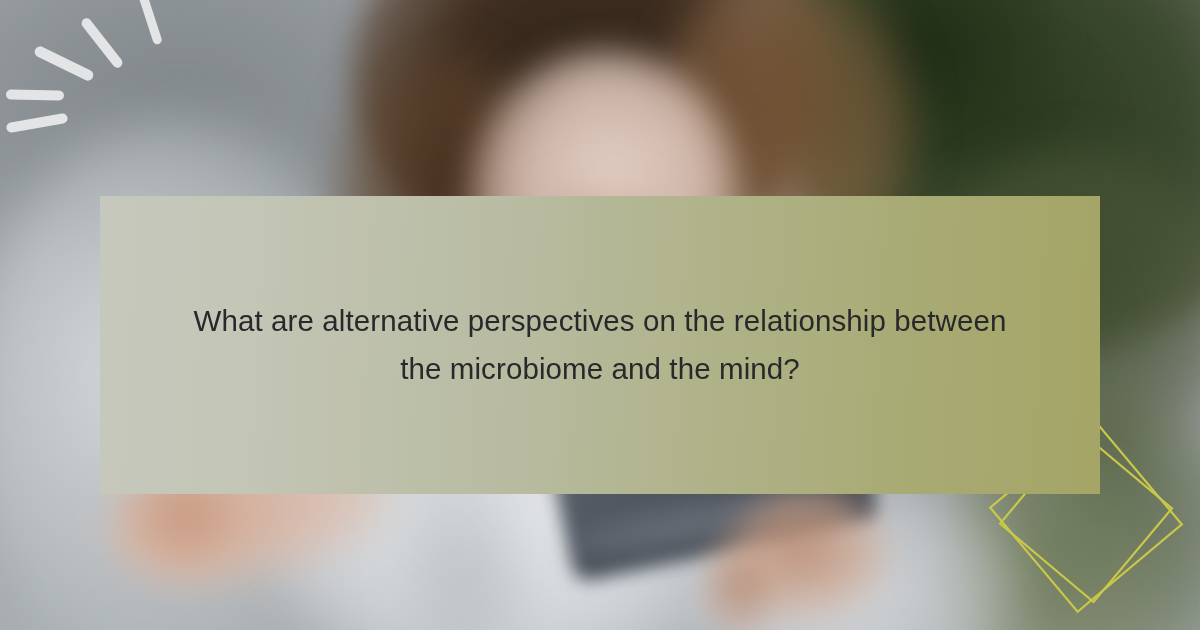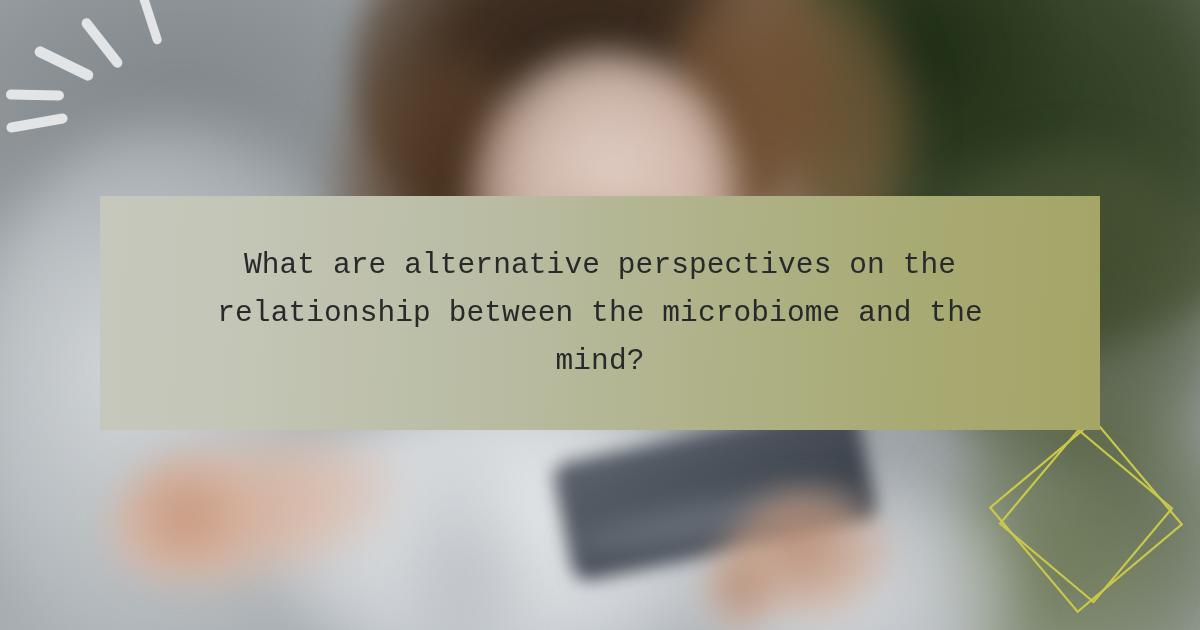--- a/index.html
+++ b/index.html
@@ -202,26 +202,25 @@
     width: 230px; height: 230px;
     pointer-events: none;
   }
 
   
   .banner {
     position: absolute;
     left: 100px;
     top: 196px;
     width: 1000px;
-    height: 234px;
+    height: 298px;
     display: flex;
     align-items: center;
     justify-content: center;
     background: linear-gradient(93deg, #c6c8bd 0%, #c3c5b5 16%, #b8bba0 42%, #afb287 62%, #a8aa73 82%, #a4a566 100%);
-    font-family: Liberation Mono, monospace;
   }
   .banner-text {
     margin: 0;
     width: 840px;
     text-align: center;
     font-size: 29.5px;
     line-height: 48px;
     font-weight: 400;
     color: #28292a;
     letter-spacing: 0.1px;

